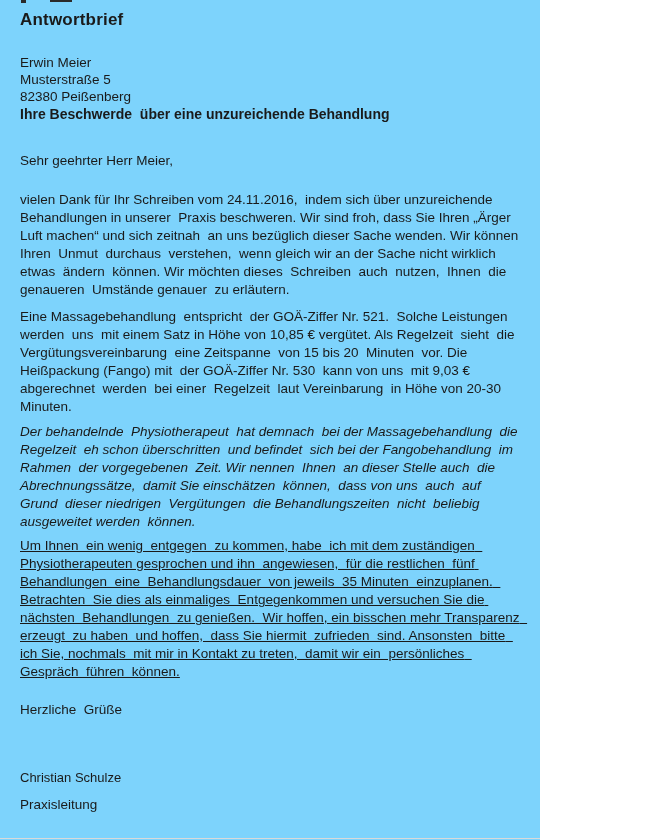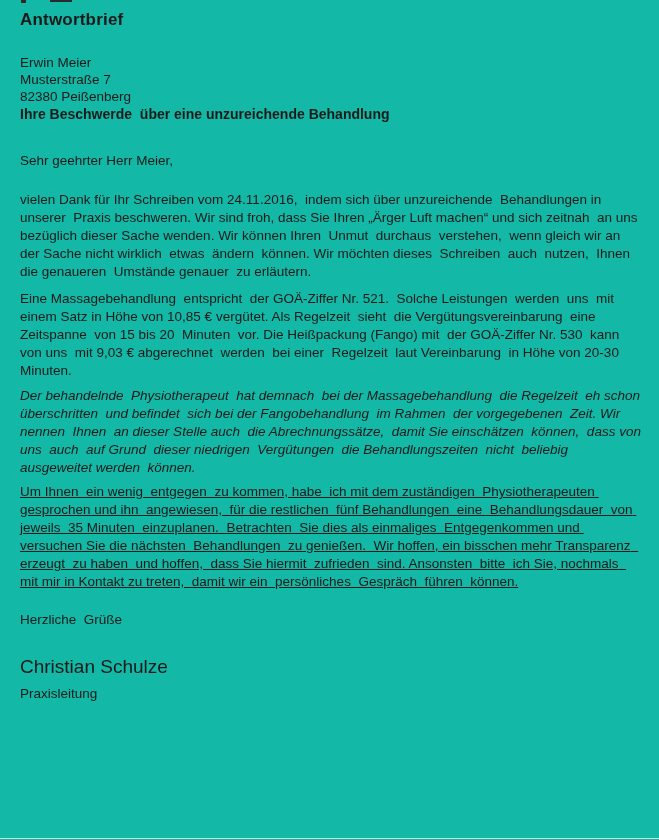--- a/index.html
+++ b/index.html
@@ -2,24 +2,24 @@
 <html><head>
 <meta charset="utf-8">
 <style>
   html, body {
     margin: 0;
     padding: 0;
     background: #ffffff;
   }
   .page {
     position: relative;
-    width: 659px;
+    width: 540px;
     height: 840px;
     box-sizing: border-box;
-    background: #14b8a6;
+    background: #7dd3fc;
     color: #1a1a1a;
     font-family: "Liberation Sans", "DejaVu Sans", sans-serif;
     padding: 10px 18px 0 20px;
     overflow: hidden;
   }
   .title {
     font-size: 17px;
     line-height: 20px;
     font-weight: bold;
     letter-spacing: 0.2px;
@@ -62,22 +62,22 @@
   .para-2 { margin-top: 9px; }
   .para-3 { margin-top: 7px; font-style: italic; }
   .para-4 { margin-top: 6px; text-decoration: underline; }
   .closing {
     margin-top: 20px;
     font-size: 13.5px;
     line-height: 18px;
     white-space: pre-wrap;
   }
   .sig-name {
-    margin-top: 29px;
-    font-size: 19px;
+    margin-top: 50px;
+    font-size: 13px;
     line-height: 18px;
     white-space: pre-wrap;
   }
   .sig-role {
     margin-top: 9px;
     font-size: 13.5px;
     line-height: 18px;
     white-space: pre-wrap;
   }
   
@@ -113,21 +113,21 @@
   <div class="top-artifact">
     <span class="mark m1"></span>
     <span class="mark m2"></span>
   </div>
 
   <div class="title">Antwortbrief</div>
 
 
   <div class="recipient">
     <div class="addr-line">Erwin Meier</div>
-    <div class="addr-line">Musterstraße 7</div>
+    <div class="addr-line">Musterstraße 5</div>
     <div class="addr-line">82380 Peißenberg</div>
   </div>
 
 
   <div class="subject">Ihre Beschwerde  über eine unzureichende Behandlung</div>
 
   <div class="salutation">Sehr geehrter Herr Meier,</div>
 
   <div class="para para-1">vielen Dank für Ihr Schreiben vom 24.11.2016,  indem sich über unzureichende  Behandlungen in unserer  Praxis beschweren. Wir sind froh, dass Sie Ihren „Ärger Luft machen“ und sich zeitnah  an uns bezüglich dieser Sache wenden. Wir können Ihren  Unmut  durchaus  verstehen,  wenn gleich wir an der Sache nicht wirklich  etwas  ändern  können. Wir möchten dieses  Schreiben  auch  nutzen,  Ihnen  die genaueren  Umstände genauer  zu erläutern.</div>
   <div class="para para-2">Eine Massagebehandlung  entspricht  der GOÄ-Ziffer Nr. 521.  Solche Leistungen  werden  uns  mit einem Satz in Höhe von 10,85 € vergütet. Als Regelzeit  sieht  die Vergütungsvereinbarung  eine Zeitspanne  von 15 bis 20  Minuten  vor. Die Heißpackung (Fango) mit  der GOÄ-Ziffer Nr. 530  kann von uns  mit 9,03 € abgerechnet  werden  bei einer  Regelzeit  laut Vereinbarung  in Höhe von 20-30  Minuten.</div>

